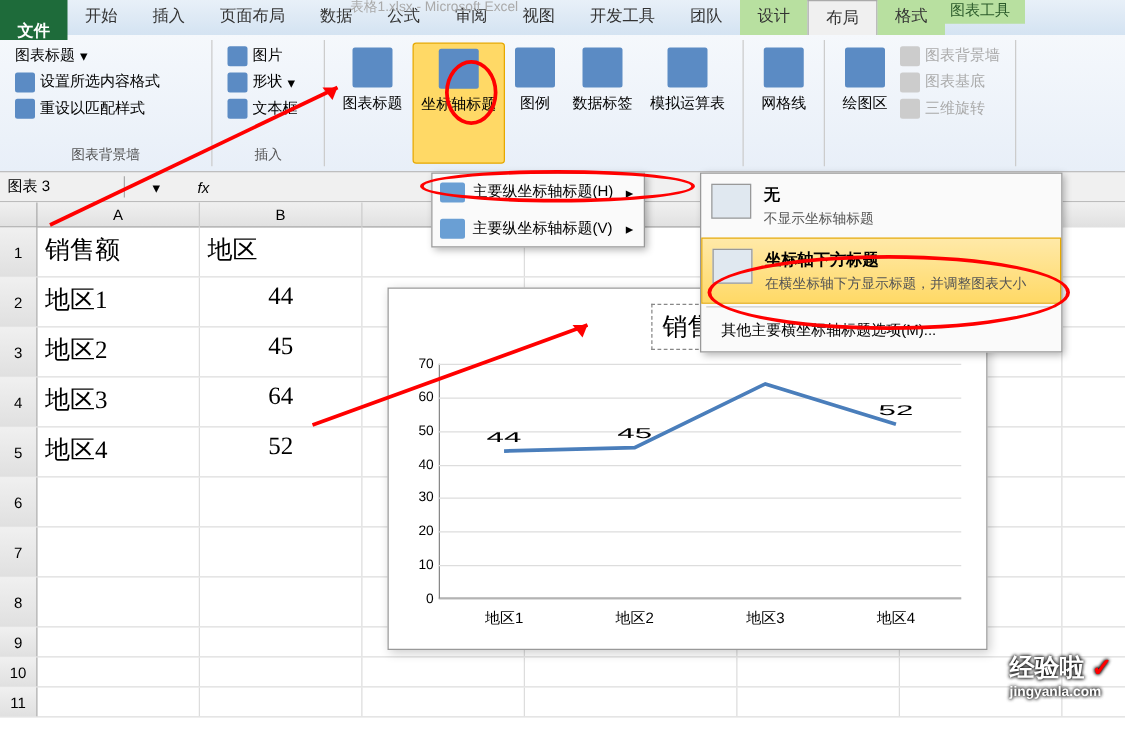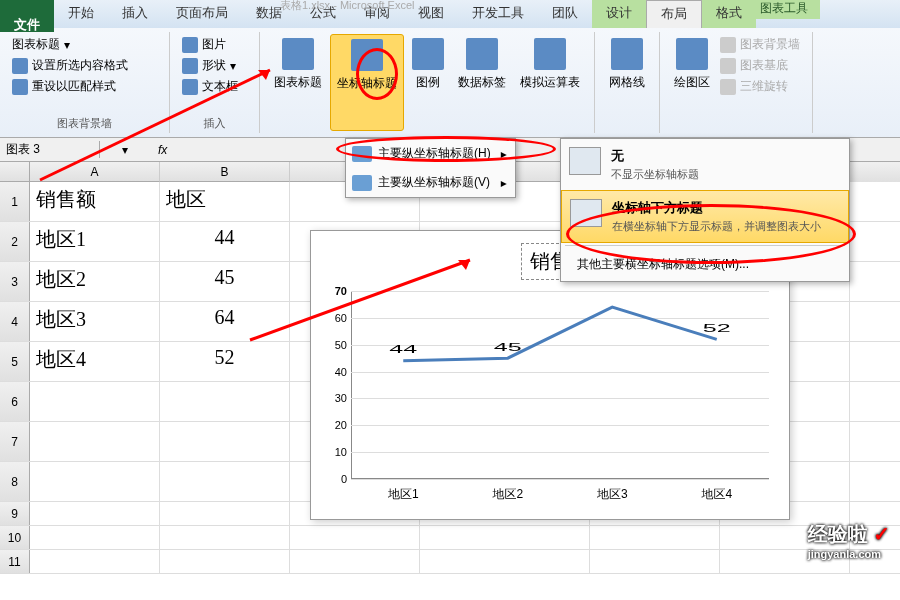--- a/index.html
+++ b/index.html
@@ -325,21 +325,21 @@
   <div class="chart-area">
     <div class="chart-border"></div>
     <div class="y-axis" id="yaxis">
         <div class="y-tick" style="top: 100%;">0</div>
         <div class="y-tick" style="top: 85.7143%;">10</div>
         <div class="y-tick" style="top: 71.4286%;">20</div>
         <div class="y-tick" style="top: 57.1429%;">30</div>
         <div class="y-tick" style="top: 42.8571%;">40</div>
         <div class="y-tick" style="top: 28.5714%;">50</div>
         <div class="y-tick" style="top: 14.2857%;">60</div>
-        <div class="y-tick" style="top: 0%; font-weight: bold;">70</div>
+        <div class="y-tick" style="top: 0%;">70</div>
       </div>
     <div id="gridlines">
         <div class="grid-line" style="top: 100%;"></div>
         <div class="grid-line" style="top: 85.7143%;"></div>
         <div class="grid-line" style="top: 71.4286%;"></div>
         <div class="grid-line" style="top: 57.1429%;"></div>
         <div class="grid-line" style="top: 42.8571%;"></div>
         <div class="grid-line" style="top: 28.5714%;"></div>
         <div class="grid-line" style="top: 14.2857%;"></div>
         <div class="grid-line" style="top: 0%;"></div>

